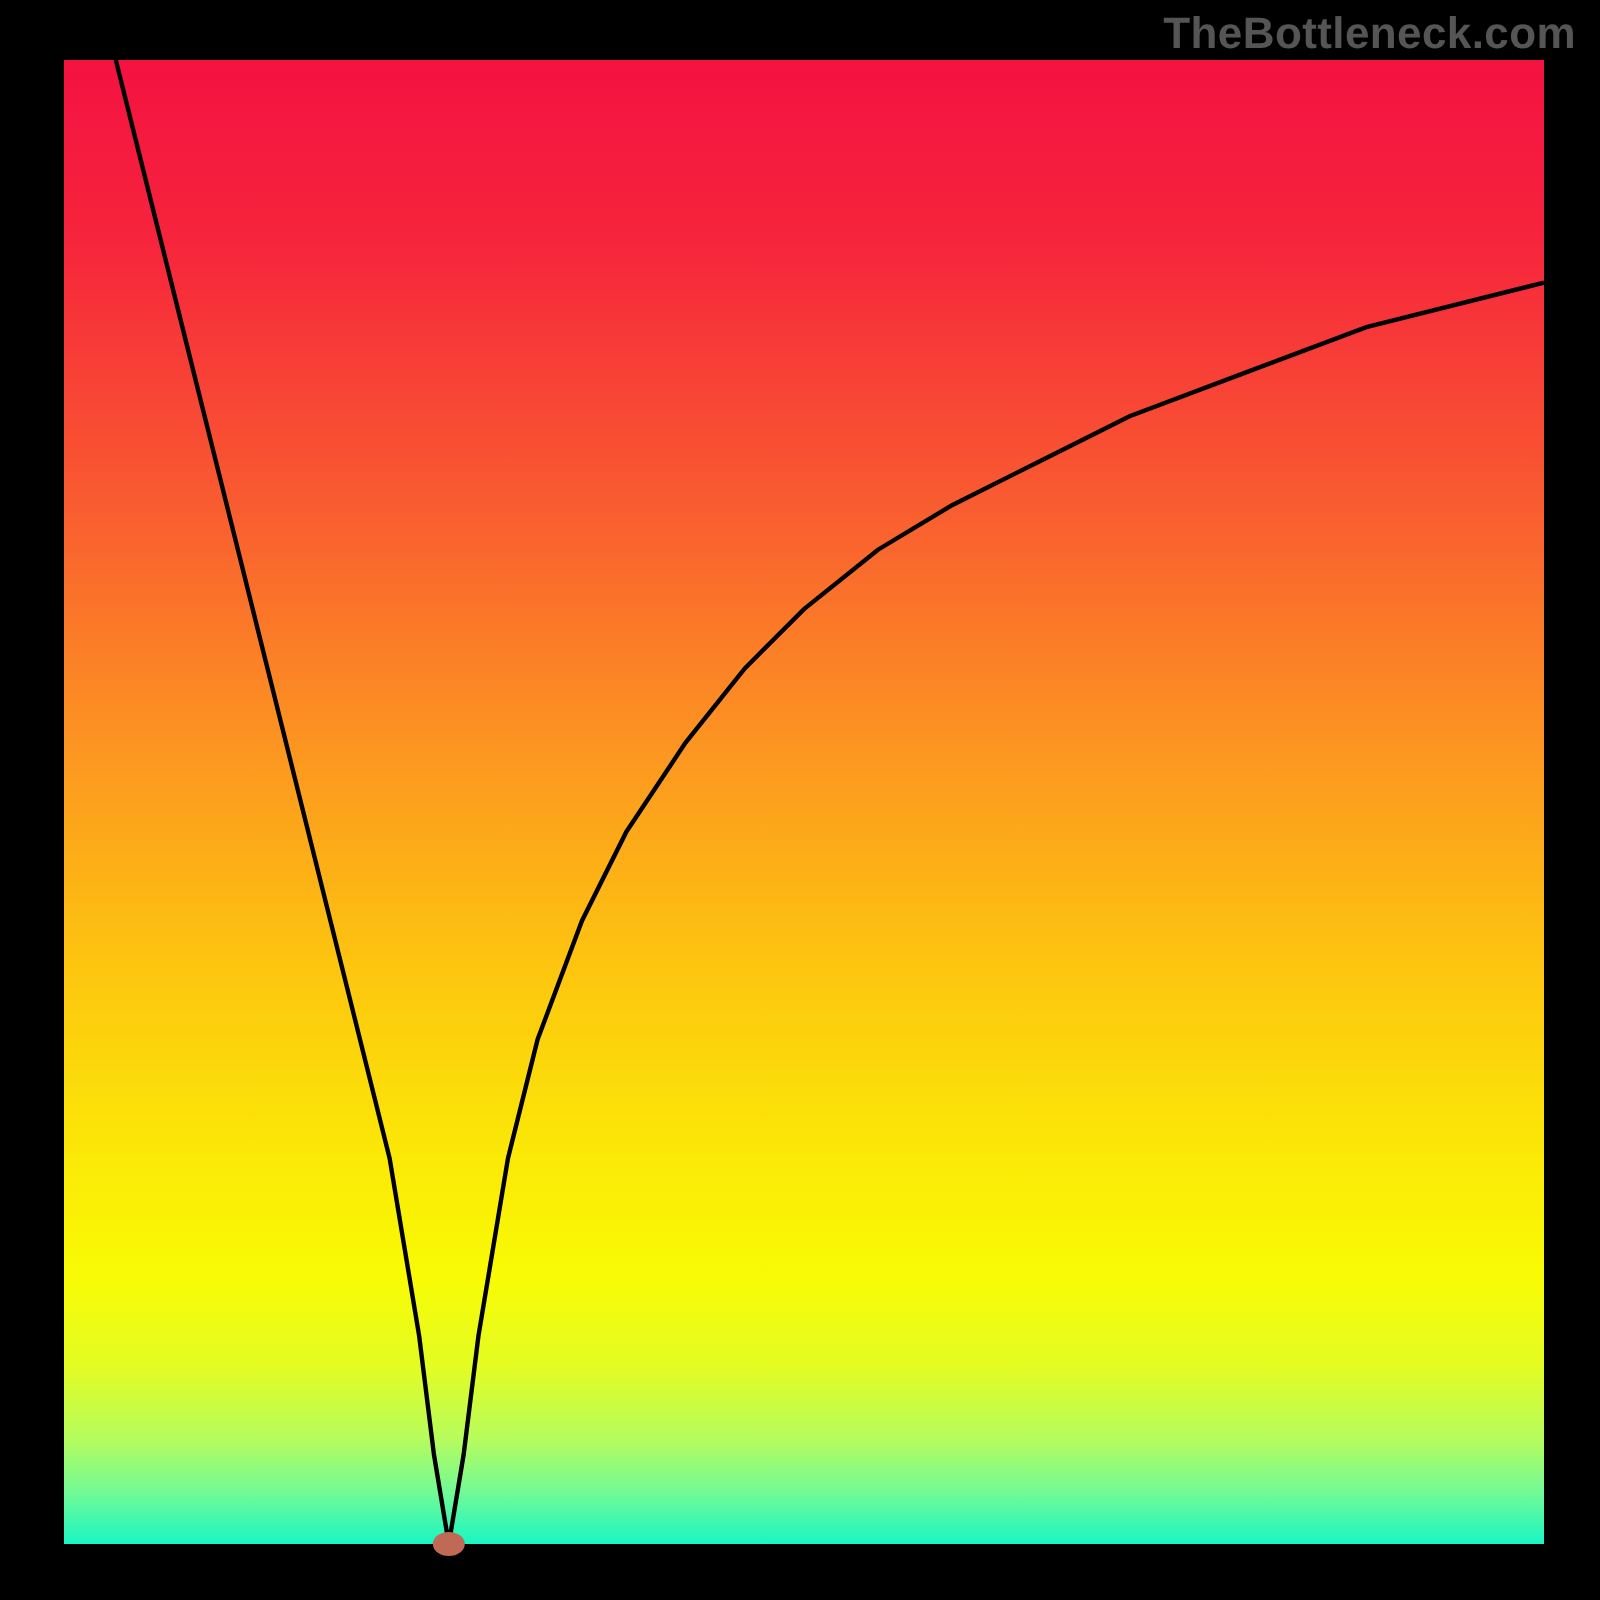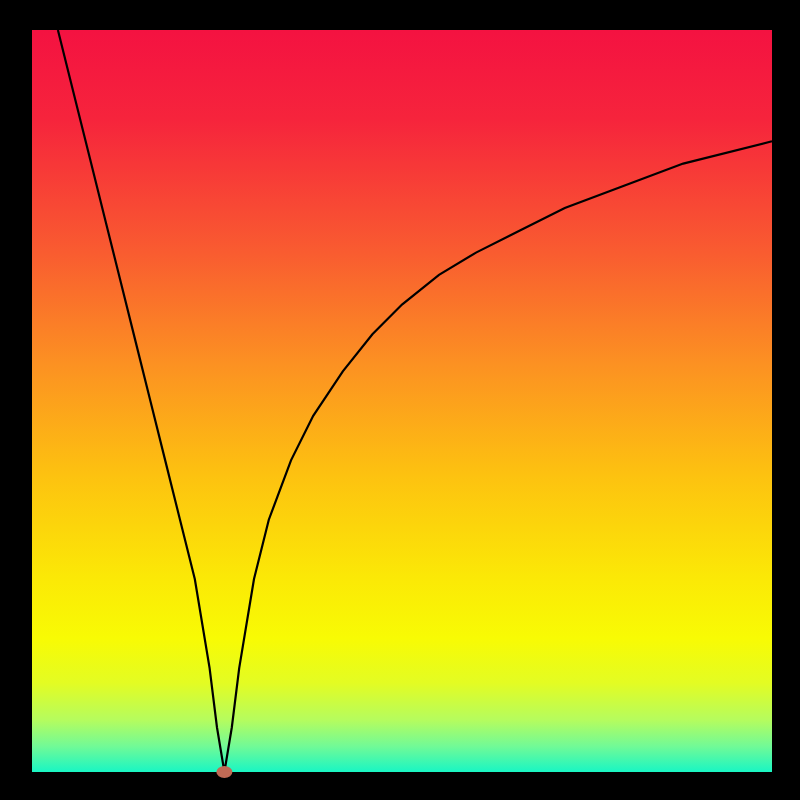--- a/index.html
+++ b/index.html
@@ -27,20 +27,21 @@
     z-index: 20;
   }
   svg {
     display: block;
   }
 </style>
 </head>
 <body>
 
 <div class="chart-wrap">
+  <div class="watermark">TheBottleneck.com</div>
   <svg id="chart-svg" width="800" height="800" viewBox="0 0 800 800">
     <defs>
       <linearGradient id="bg-grad" x1="0" y1="0" x2="0" y2="1">
           <stop offset="0%" stop-color="#f41241"></stop>
           <stop offset="12%" stop-color="#f6243c"></stop>
           <stop offset="30%" stop-color="#f95c30"></stop>
           <stop offset="45%" stop-color="#fc9122"></stop>
           <stop offset="60%" stop-color="#fdc210"></stop>
           <stop offset="74%" stop-color="#fbe906"></stop>
           <stop offset="82%" stop-color="#f8fb04"></stop>

